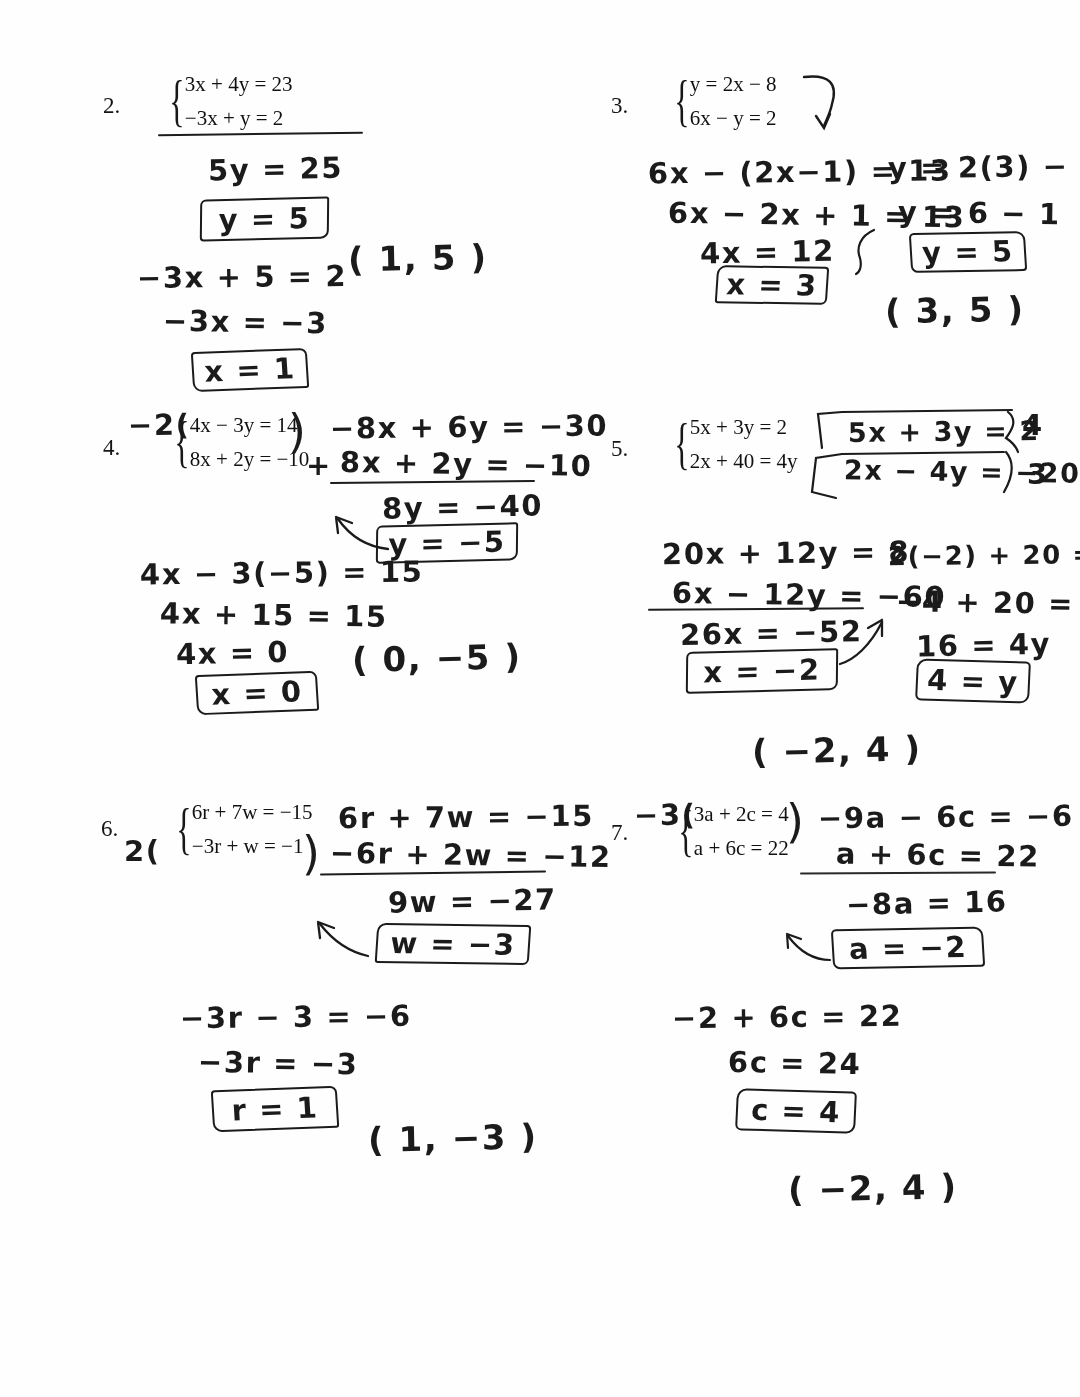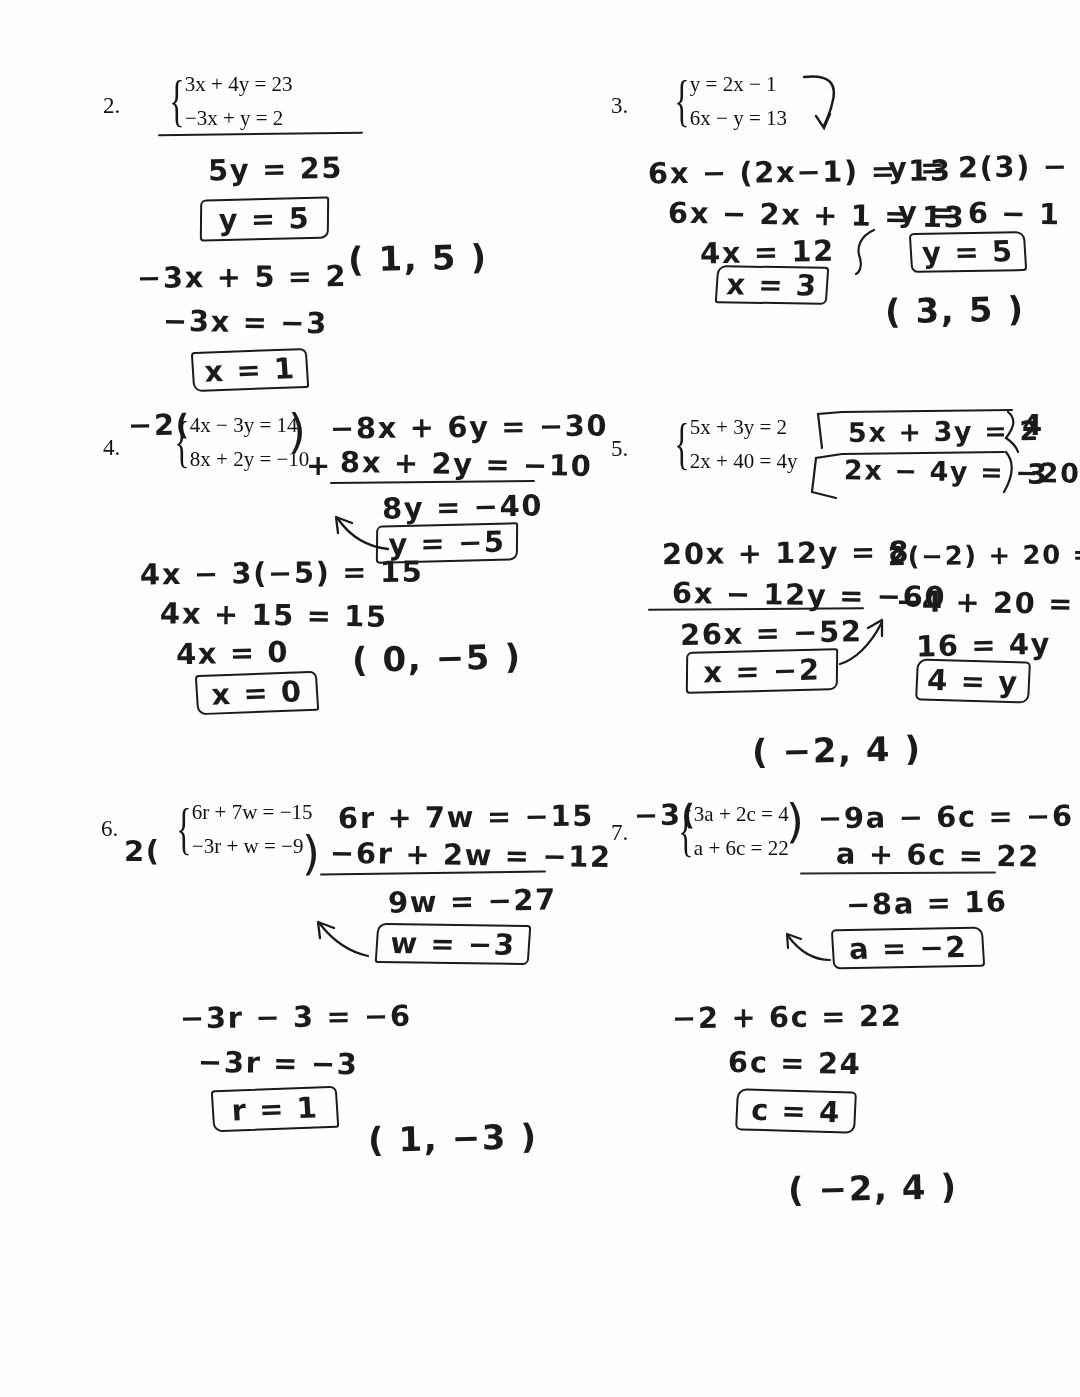--- a/index.html
+++ b/index.html
@@ -128,22 +128,22 @@
     <span class="hw lg">x = 1</span>
   </div>
 
   <div class="abs hw xl r1" style="left:348px; top:238px;">( 1, 5 )</div>
 
   <div class="abs prob-num" style="left:611px; top:93px;">3.</div>
 
   <div class="abs sys" style="left:668px; top:72px;">
     <div class="brace">{</div>
     <div class="eqs">
-      <span>y = 2x − 1</span>
-      <span>6x − y = 13</span>
+      <span>y = 2x − 8</span>
+      <span>6x − y = 2</span>
     </div>
   </div>
 
   <svg class="arrow" style="left:800px; top:72px;" width="60" height="62" viewBox="0 0 60 62">
     <path d="M4 5 C 30 2, 38 12, 32 32 C 30 42, 26 48, 24 54" stroke="#1b1b1b" stroke-width="2.4" fill="none" stroke-linecap="round"></path>
     <path d="M16 44 L24 56 L30 42" stroke="#1b1b1b" stroke-width="2.4" fill="none" stroke-linecap="round"></path>
   </svg>
 
   <div class="abs hw lg r4" style="left:648px; top:155px;">6x − (2x−1) = 13</div>
   <div class="abs hw lg r3" style="left:668px; top:198px;">6x − 2x + 1 = 13</div>
@@ -261,21 +261,21 @@
   <div class="abs hw xl r1" style="left:752px; top:730px;">( −2, 4 )</div>
 
   <div class="abs prob-num" style="left:101px; top:816px;">6.</div>
 
   <div class="abs hw lg" style="left:124px; top:834px;">2(</div>
 
   <div class="abs sys" style="left:170px; top:800px;">
     <div class="brace">{</div>
     <div class="eqs">
       <span>6r + 7w = −15</span>
-      <span>−3r + w = −9</span>
+      <span>−3r + w = −1</span>
     </div>
   </div>
 
   <div class="abs hw" style="left:302px; top:826px; font-size:46px; font-weight:400;">)</div>
 
   <div class="abs hw lg r4" style="left:338px; top:800px;">6r + 7w = −15</div>
   <div class="abs hw lg r3" style="left:330px; top:838px;">−6r + 2w = −12</div>
 
   <div class="hbar" style="left:320px; top:872px; width:226px; transform:rotate(-0.8deg);"></div>
 

